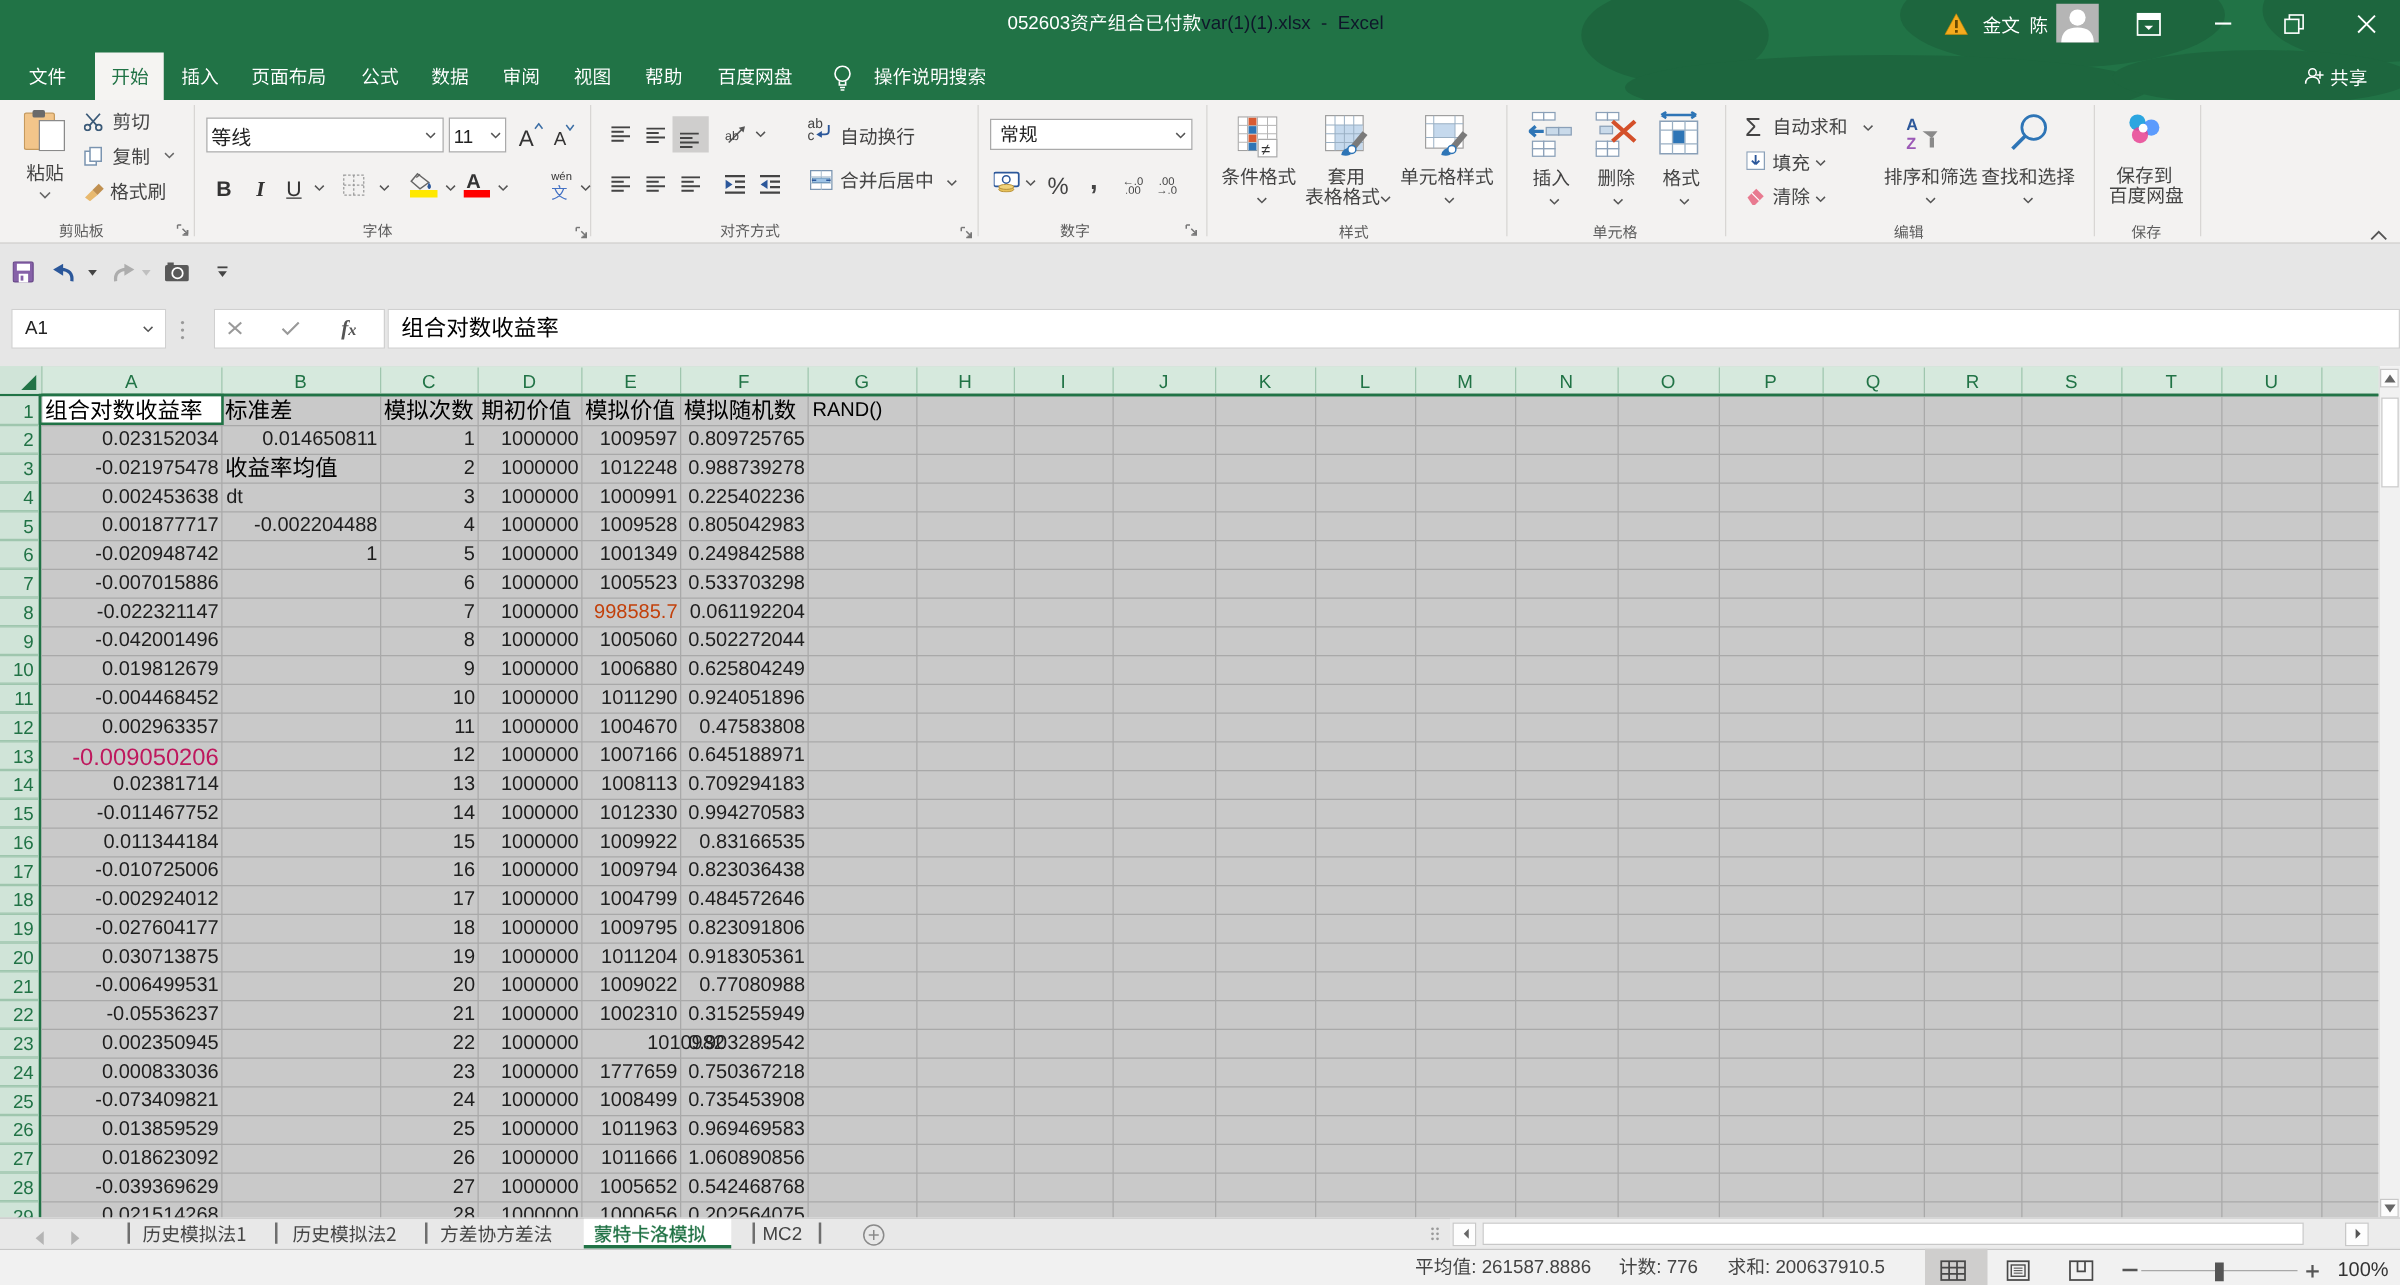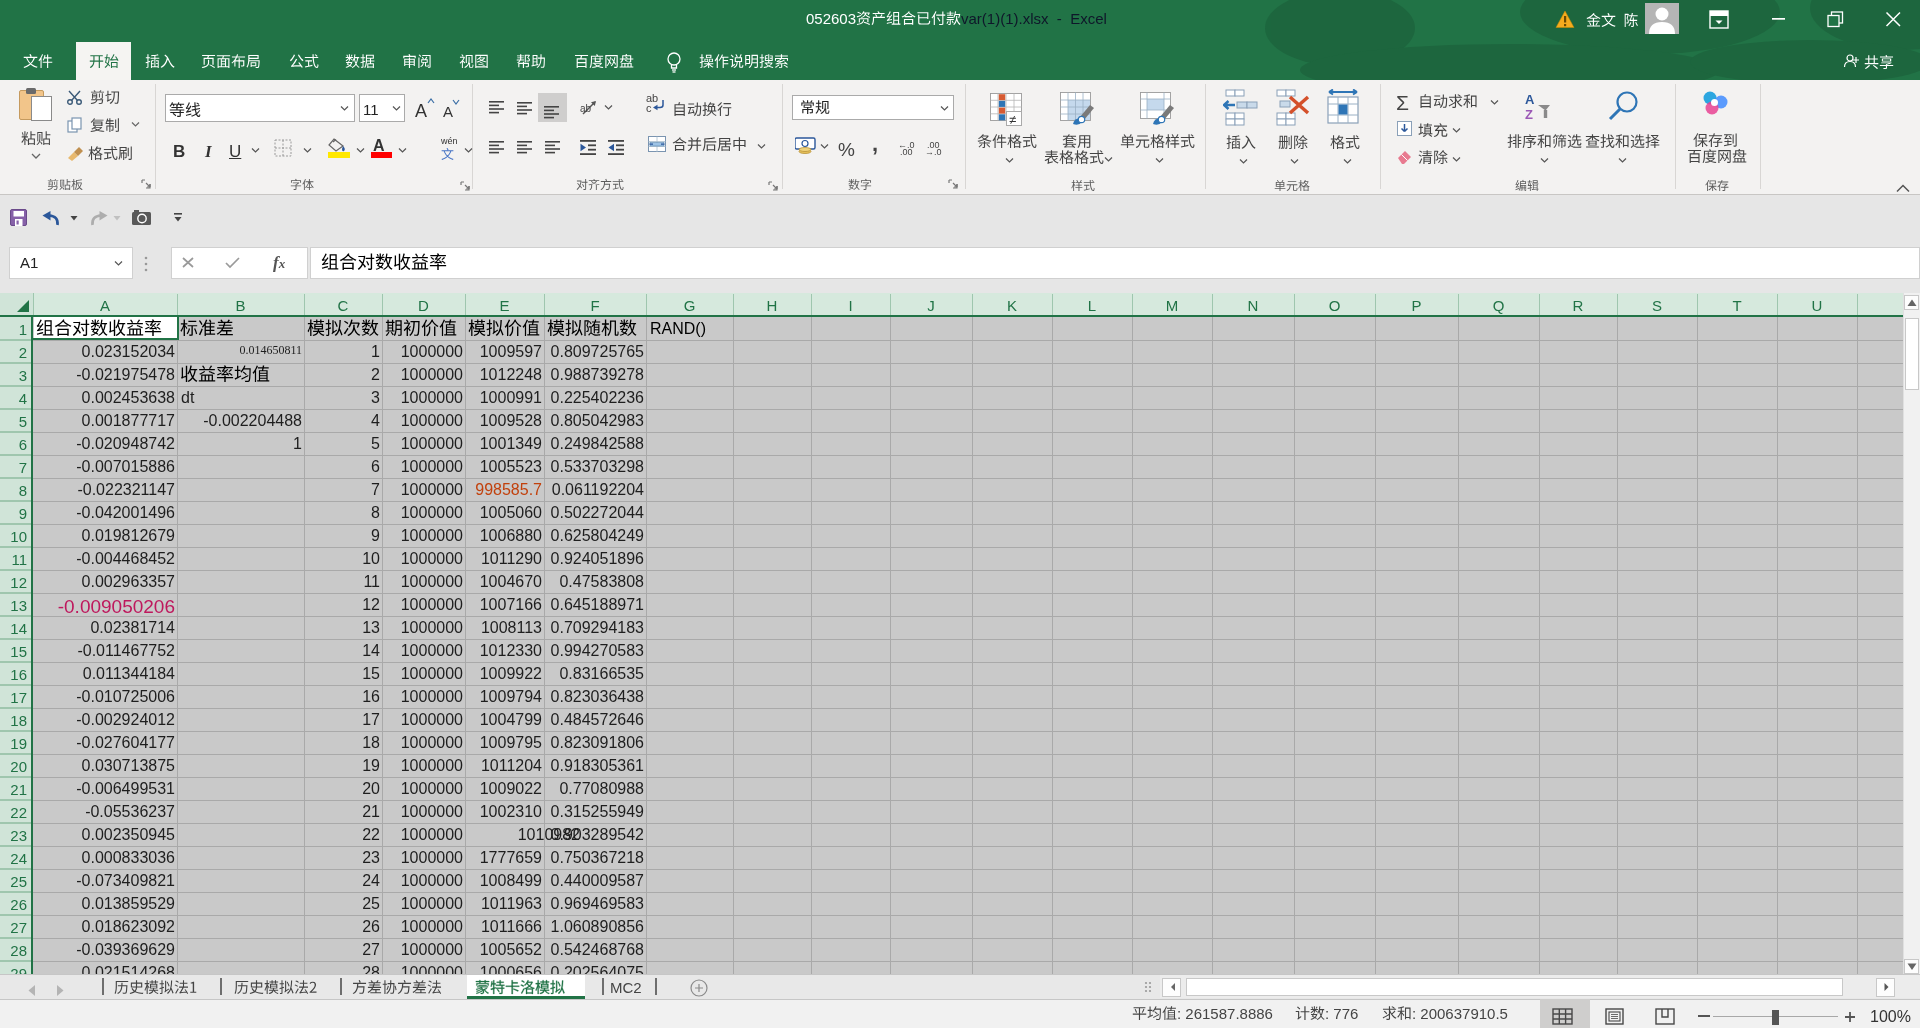--- a/index.html
+++ b/index.html
@@ -1122,21 +1122,21 @@
     <g fill="#000">
       <use href="#c6a21" x="0"></use>
       <use href="#c62df" x="250"></use>
       <use href="#c968f" x="500"></use>
       <use href="#c673a" x="750"></use>
       <use href="#c6570" x="1000"></use>
     </g>
   </svg>
 <div class="t" style="left:650.0px;top:321.0px;font-size:16.0px;color:#000;font-family:'Liberation Sans',sans-serif">RAND()</div>
 <div class="t" style="right:1745.0px;top:344.0px;font-size:16.0px;color:#1e1e1e;font-family:'Liberation Sans',sans-serif">0.023152034</div>
-<div class="t" style="right:1618.0px;top:344.0px;font-size:12px;color:#1e1e1e;font-family:Liberation Serif, serif">0.014650811</div>
+<div class="t" style="right:1618.0px;top:344.0px;font-size:16.0px;color:#1e1e1e;font-family:Liberation Sans, sans-serif">0.014650811</div>
 <div class="t" style="right:1540.0px;top:344.0px;font-size:16.0px;color:#1e1e1e;font-family:'Liberation Sans',sans-serif">1</div>
 <div class="t" style="right:1457.0px;top:344.0px;font-size:16.0px;color:#1e1e1e;font-family:'Liberation Sans',sans-serif">1000000</div>
 <div class="t" style="right:1378.0px;top:344.0px;font-size:16.0px;color:#1e1e1e;font-family:'Liberation Sans',sans-serif">1009597</div>
 <div class="t" style="right:1276.0px;top:344.0px;font-size:16.0px;color:#1e1e1e;font-family:'Liberation Sans',sans-serif">0.809725765</div>
 <div class="t" style="right:1745.0px;top:367.0px;font-size:16.0px;color:#1e1e1e;font-family:'Liberation Sans',sans-serif">-0.021975478</div>
 <svg style="position:absolute;left:180.0px;top:364.4px" width="90.0" height="20.9" viewBox="0 -230 1250 290">
     <g fill="#000">
       <use href="#c6536" x="0"></use>
       <use href="#c76ca" x="250"></use>
       <use href="#c7387" x="500"></use>
@@ -1253,21 +1253,21 @@
 <div class="t" style="right:1276.0px;top:827.0px;font-size:16.0px;color:#1e1e1e;font-family:'Liberation Sans',sans-serif">0.903289542</div>
 <div class="t" style="right:1745.0px;top:850.0px;font-size:16.0px;color:#1e1e1e;font-family:'Liberation Sans',sans-serif">0.000833036</div>
 <div class="t" style="right:1540.0px;top:850.0px;font-size:16.0px;color:#1e1e1e;font-family:'Liberation Sans',sans-serif">23</div>
 <div class="t" style="right:1457.0px;top:850.0px;font-size:16.0px;color:#1e1e1e;font-family:'Liberation Sans',sans-serif">1000000</div>
 <div class="t" style="right:1378.0px;top:850.0px;font-size:16.0px;color:#1e1e1e;font-family:'Liberation Sans',sans-serif">1777659</div>
 <div class="t" style="right:1276.0px;top:850.0px;font-size:16.0px;color:#1e1e1e;font-family:'Liberation Sans',sans-serif">0.750367218</div>
 <div class="t" style="right:1745.0px;top:873.0px;font-size:16.0px;color:#1e1e1e;font-family:'Liberation Sans',sans-serif">-0.073409821</div>
 <div class="t" style="right:1540.0px;top:873.0px;font-size:16.0px;color:#1e1e1e;font-family:'Liberation Sans',sans-serif">24</div>
 <div class="t" style="right:1457.0px;top:873.0px;font-size:16.0px;color:#1e1e1e;font-family:'Liberation Sans',sans-serif">1000000</div>
 <div class="t" style="right:1378.0px;top:873.0px;font-size:16.0px;color:#1e1e1e;font-family:'Liberation Sans',sans-serif">1008499</div>
-<div class="t" style="right:1276.0px;top:873.0px;font-size:16.0px;color:#1e1e1e;font-family:'Liberation Sans',sans-serif">0.440009587</div>
+<div class="t" style="right:1276.0px;top:873.0px;font-size:16.0px;color:#1e1e1e;font-family:'Liberation Sans',sans-serif">0.735453908</div>
 <div class="t" style="right:1745.0px;top:896.0px;font-size:16.0px;color:#1e1e1e;font-family:'Liberation Sans',sans-serif">0.013859529</div>
 <div class="t" style="right:1540.0px;top:896.0px;font-size:16.0px;color:#1e1e1e;font-family:'Liberation Sans',sans-serif">25</div>
 <div class="t" style="right:1457.0px;top:896.0px;font-size:16.0px;color:#1e1e1e;font-family:'Liberation Sans',sans-serif">1000000</div>
 <div class="t" style="right:1378.0px;top:896.0px;font-size:16.0px;color:#1e1e1e;font-family:'Liberation Sans',sans-serif">1011963</div>
 <div class="t" style="right:1276.0px;top:896.0px;font-size:16.0px;color:#1e1e1e;font-family:'Liberation Sans',sans-serif">0.969469583</div>
 <div class="t" style="right:1745.0px;top:919.0px;font-size:16.0px;color:#1e1e1e;font-family:'Liberation Sans',sans-serif">0.018623092</div>
 <div class="t" style="right:1540.0px;top:919.0px;font-size:16.0px;color:#1e1e1e;font-family:'Liberation Sans',sans-serif">26</div>
 <div class="t" style="right:1457.0px;top:919.0px;font-size:16.0px;color:#1e1e1e;font-family:'Liberation Sans',sans-serif">1000000</div>
 <div class="t" style="right:1378.0px;top:919.0px;font-size:16.0px;color:#1e1e1e;font-family:'Liberation Sans',sans-serif">1011666</div>
 <div class="t" style="right:1276.0px;top:919.0px;font-size:16.0px;color:#1e1e1e;font-family:'Liberation Sans',sans-serif">1.060890856</div>

